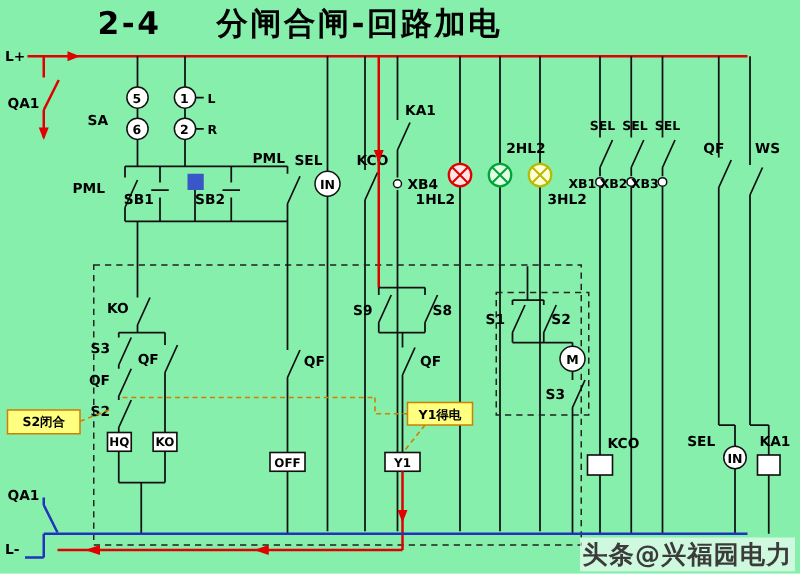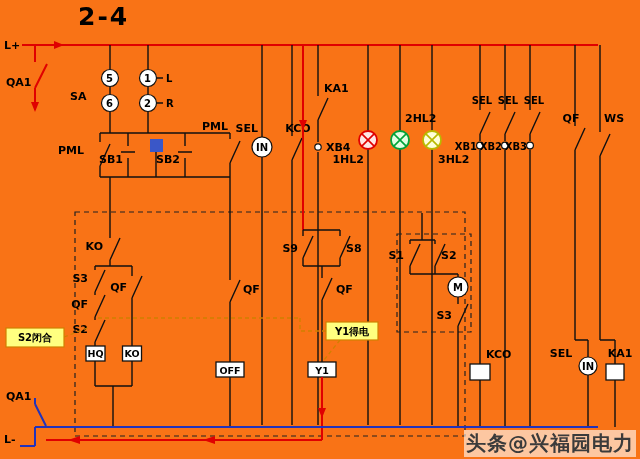--- a/index.html
+++ b/index.html
@@ -1,16 +1,16 @@
 <!DOCTYPE html>
 <html><head>
 <meta charset="utf-8">
 <style>
   html,body{margin:0;padding:0;background:#fff;}
-  .stage{position:relative;width:640px;height:459px;background:#f97316;overflow:hidden;
+  .stage{position:relative;width:640px;height:459px;background:#86efac;overflow:hidden;
          font-family:"DejaVu Sans","Liberation Sans",sans-serif;}
   .title-row{position:absolute;top:2px;left:78px;display:flex;gap:44px;align-items:baseline;
              font-weight:bold;font-size:25px;color:#000;letter-spacing:2px;}
   svg{position:absolute;top:0;left:0;}
   .watermark{position:absolute;right:4px;bottom:2px;font-size:20px;font-weight:bold;
              color:#3b3b3b;letter-spacing:1px;background:rgba(255,255,255,.6);padding:0 2px;}
   .lbl{font:bold 11px "DejaVu Sans","Liberation Sans",sans-serif;fill:#000;}
   .lbl-s{font:bold 10px "DejaVu Sans","Liberation Sans",sans-serif;fill:#000;}
   .coiltxt{font:bold 9.5px "DejaVu Sans","Liberation Sans",sans-serif;fill:#000;text-anchor:middle;}
   .wire{stroke:#111;stroke-width:1.4;fill:none;}
@@ -22,20 +22,21 @@
   .coilbox{fill:#fff;stroke:#111;stroke-width:1.3;}
   .term{fill:#fff;stroke:#111;stroke-width:1.2;}
 </style>
 </head>
 <body>
 
 <div class="stage">
 
   <div class="title-row">
     <span>2-4</span>
+    <span>分闸合闸-回路加电</span>
   </div>
 
   <svg width="640" height="459" viewBox="0 0 640 459">
 
     <g>
       <path class="live" d="M22,45 H598"></path>
       <polygon fill="#e00000" points="54,41 64,45 54,49"></polygon>
     </g>
     <g>
       <path class="live" d="M35,45 V62 M35,88 L47,64 M35,88 V110"></path>

